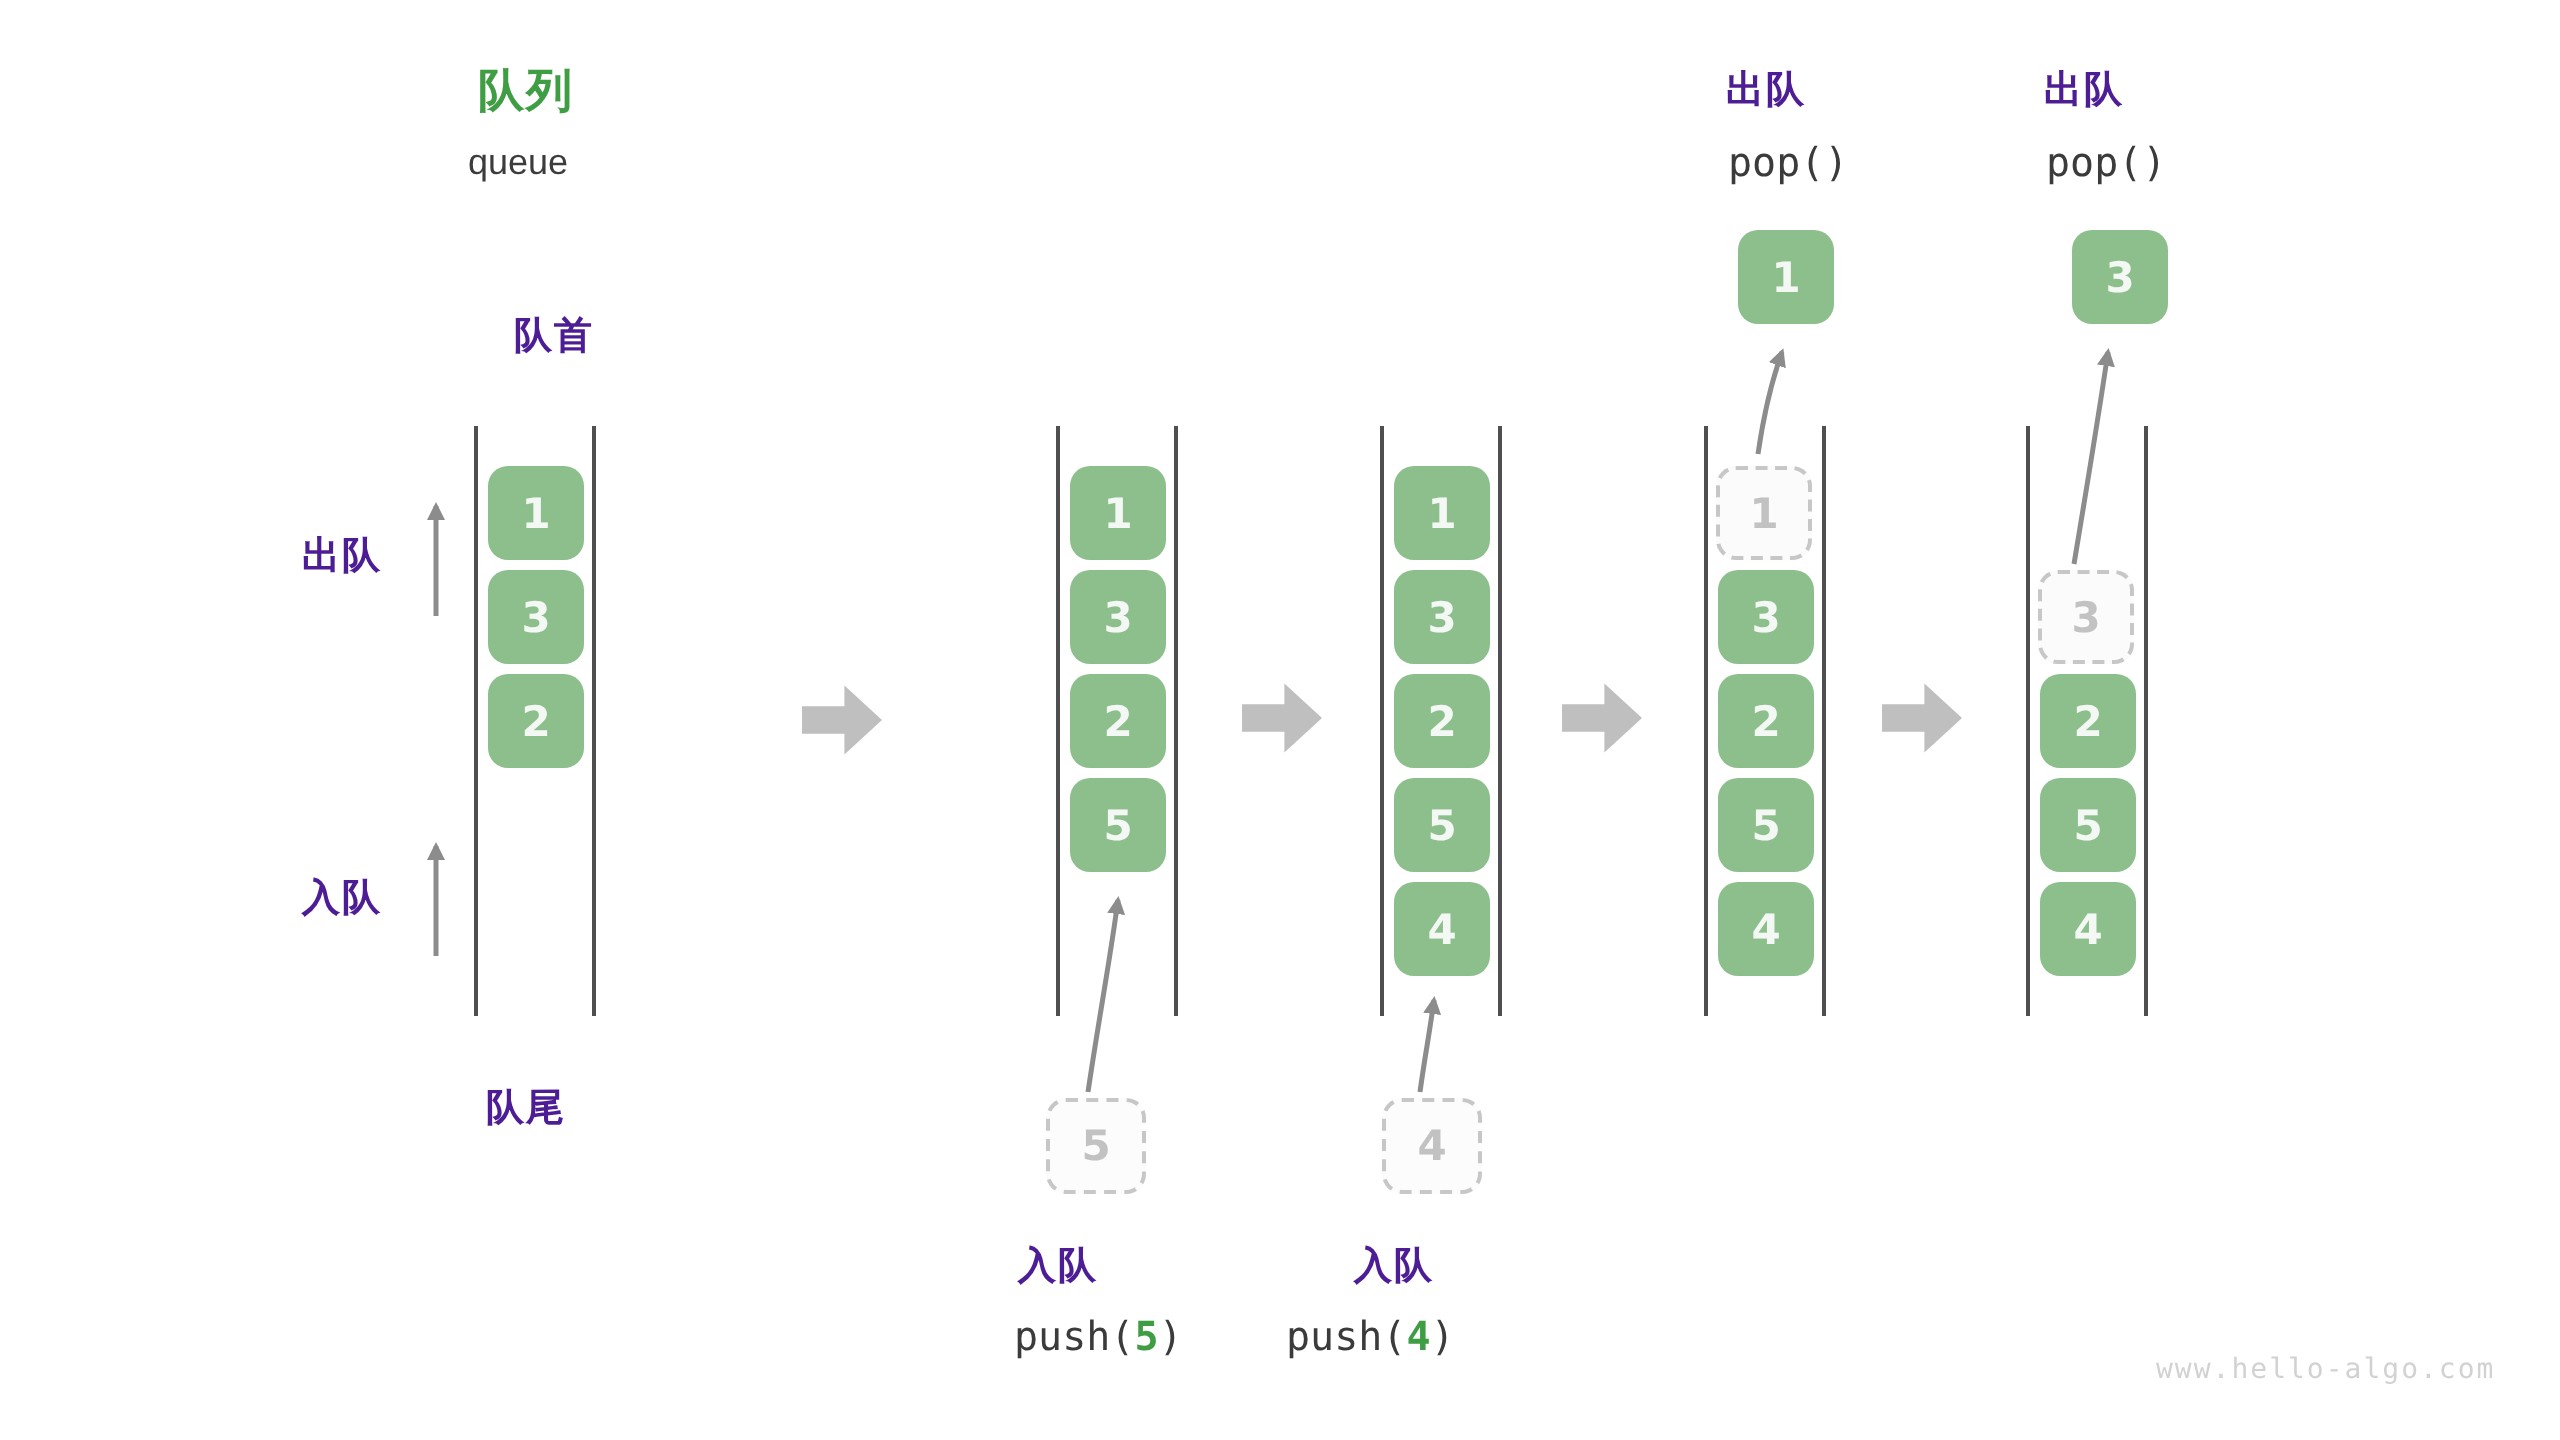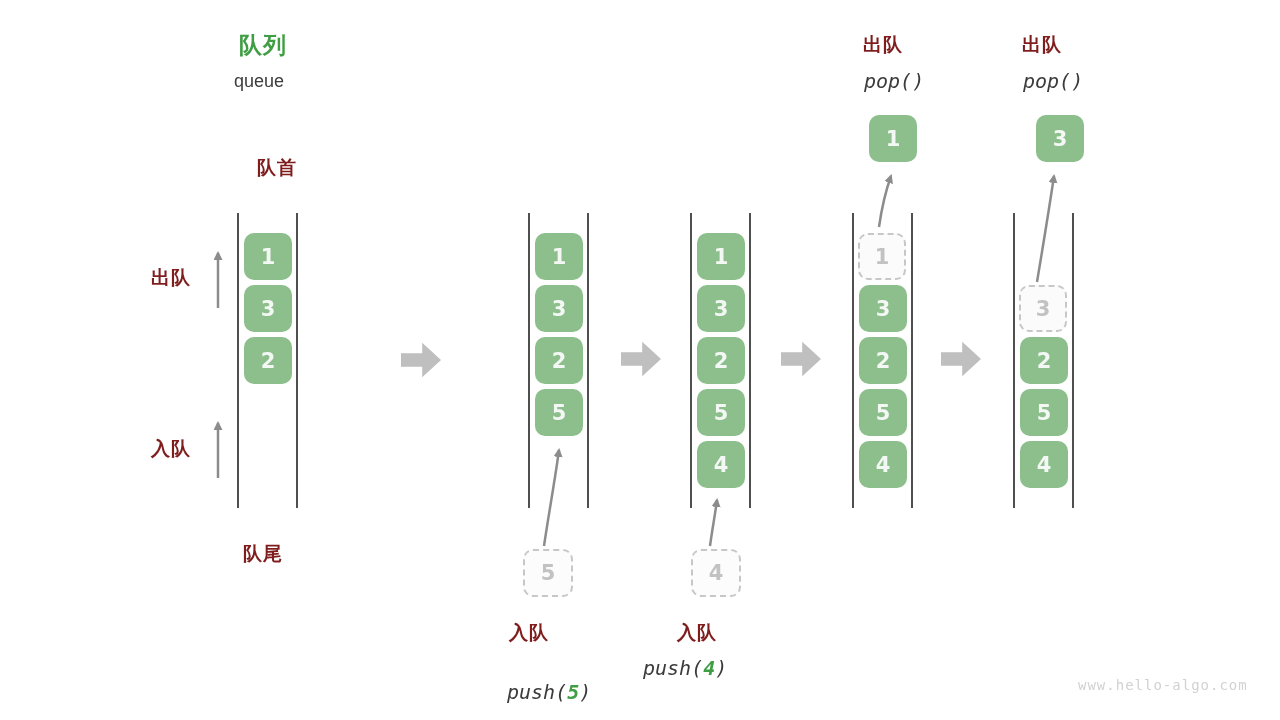--- a/index.html
+++ b/index.html
@@ -22,30 +22,29 @@
     color: #3f9d44;
     letter-spacing: 1px;
   }
   .title-en {
     left: 234px; top: 71px;
     font-size: 18px; color: #3c3c3c;
   }
   .cn-label {
     font-size: 19px;
     font-weight: 600;
-    color: #7f1d1d;
+    color: #4c1d95;
     letter-spacing: 1px;
     white-space: nowrap;
   }
   .code-label {
     font-family: "DejaVu Sans Mono", "Liberation Mono", monospace;
     font-size: 20px;
     color: #3b3b3b;
     white-space: nowrap;
-    font-style: italic;
   }
   .code-arg { color: #3f9d44; font-weight: 700; }
 
   
   .channel {
     top: 213px;
     width: 61px;
     height: 295px;
     border-left: 2px solid #4f4f4f;
     border-right: 2px solid #4f4f4f;
@@ -142,21 +141,21 @@
   <div class="abs flow-arrow" style="left:621px; top:341px;"></div>
   <div class="abs flow-arrow" style="left:781px; top:341px;"></div>
   <div class="abs flow-arrow" style="left:941px; top:341px;"></div>
 
   <div class="abs cn-label" style="left:863px; top:32px;">出队</div>
   <div class="abs code-label" style="left:864px; top:69px;">pop()</div>
   <div class="abs cn-label" style="left:1022px; top:32px;">出队</div>
   <div class="abs code-label" style="left:1023px; top:69px;">pop()</div>
 
   <div class="abs cn-label" style="left:509px; top:620px;">入队</div>
-  <div class="abs code-label" style="left:507px; top:656px;margin-top:24px;"><span>push(</span><span class="code-arg">5</span><span>)</span></div>
+  <div class="abs code-label" style="left:507px; top:656px;"><span>push(</span><span class="code-arg">5</span><span>)</span></div>
 
   <div class="abs cn-label" style="left:677px; top:620px;">入队</div>
   <div class="abs code-label" style="left:643px; top:656px;"><span>push(</span><span class="code-arg">4</span><span>)</span></div>
 
   <svg class="overlay" width="1280" height="720" viewBox="0 0 1280 720">
     <defs>
       <marker id="ah" markerWidth="10" markerHeight="10" refX="7" refY="4.5" orient="auto" markerUnits="userSpaceOnUse">
         <path d="M0,0 L9,4.5 L0,9 Z" fill="#8c8c8c"></path>
       </marker>
     </defs>

